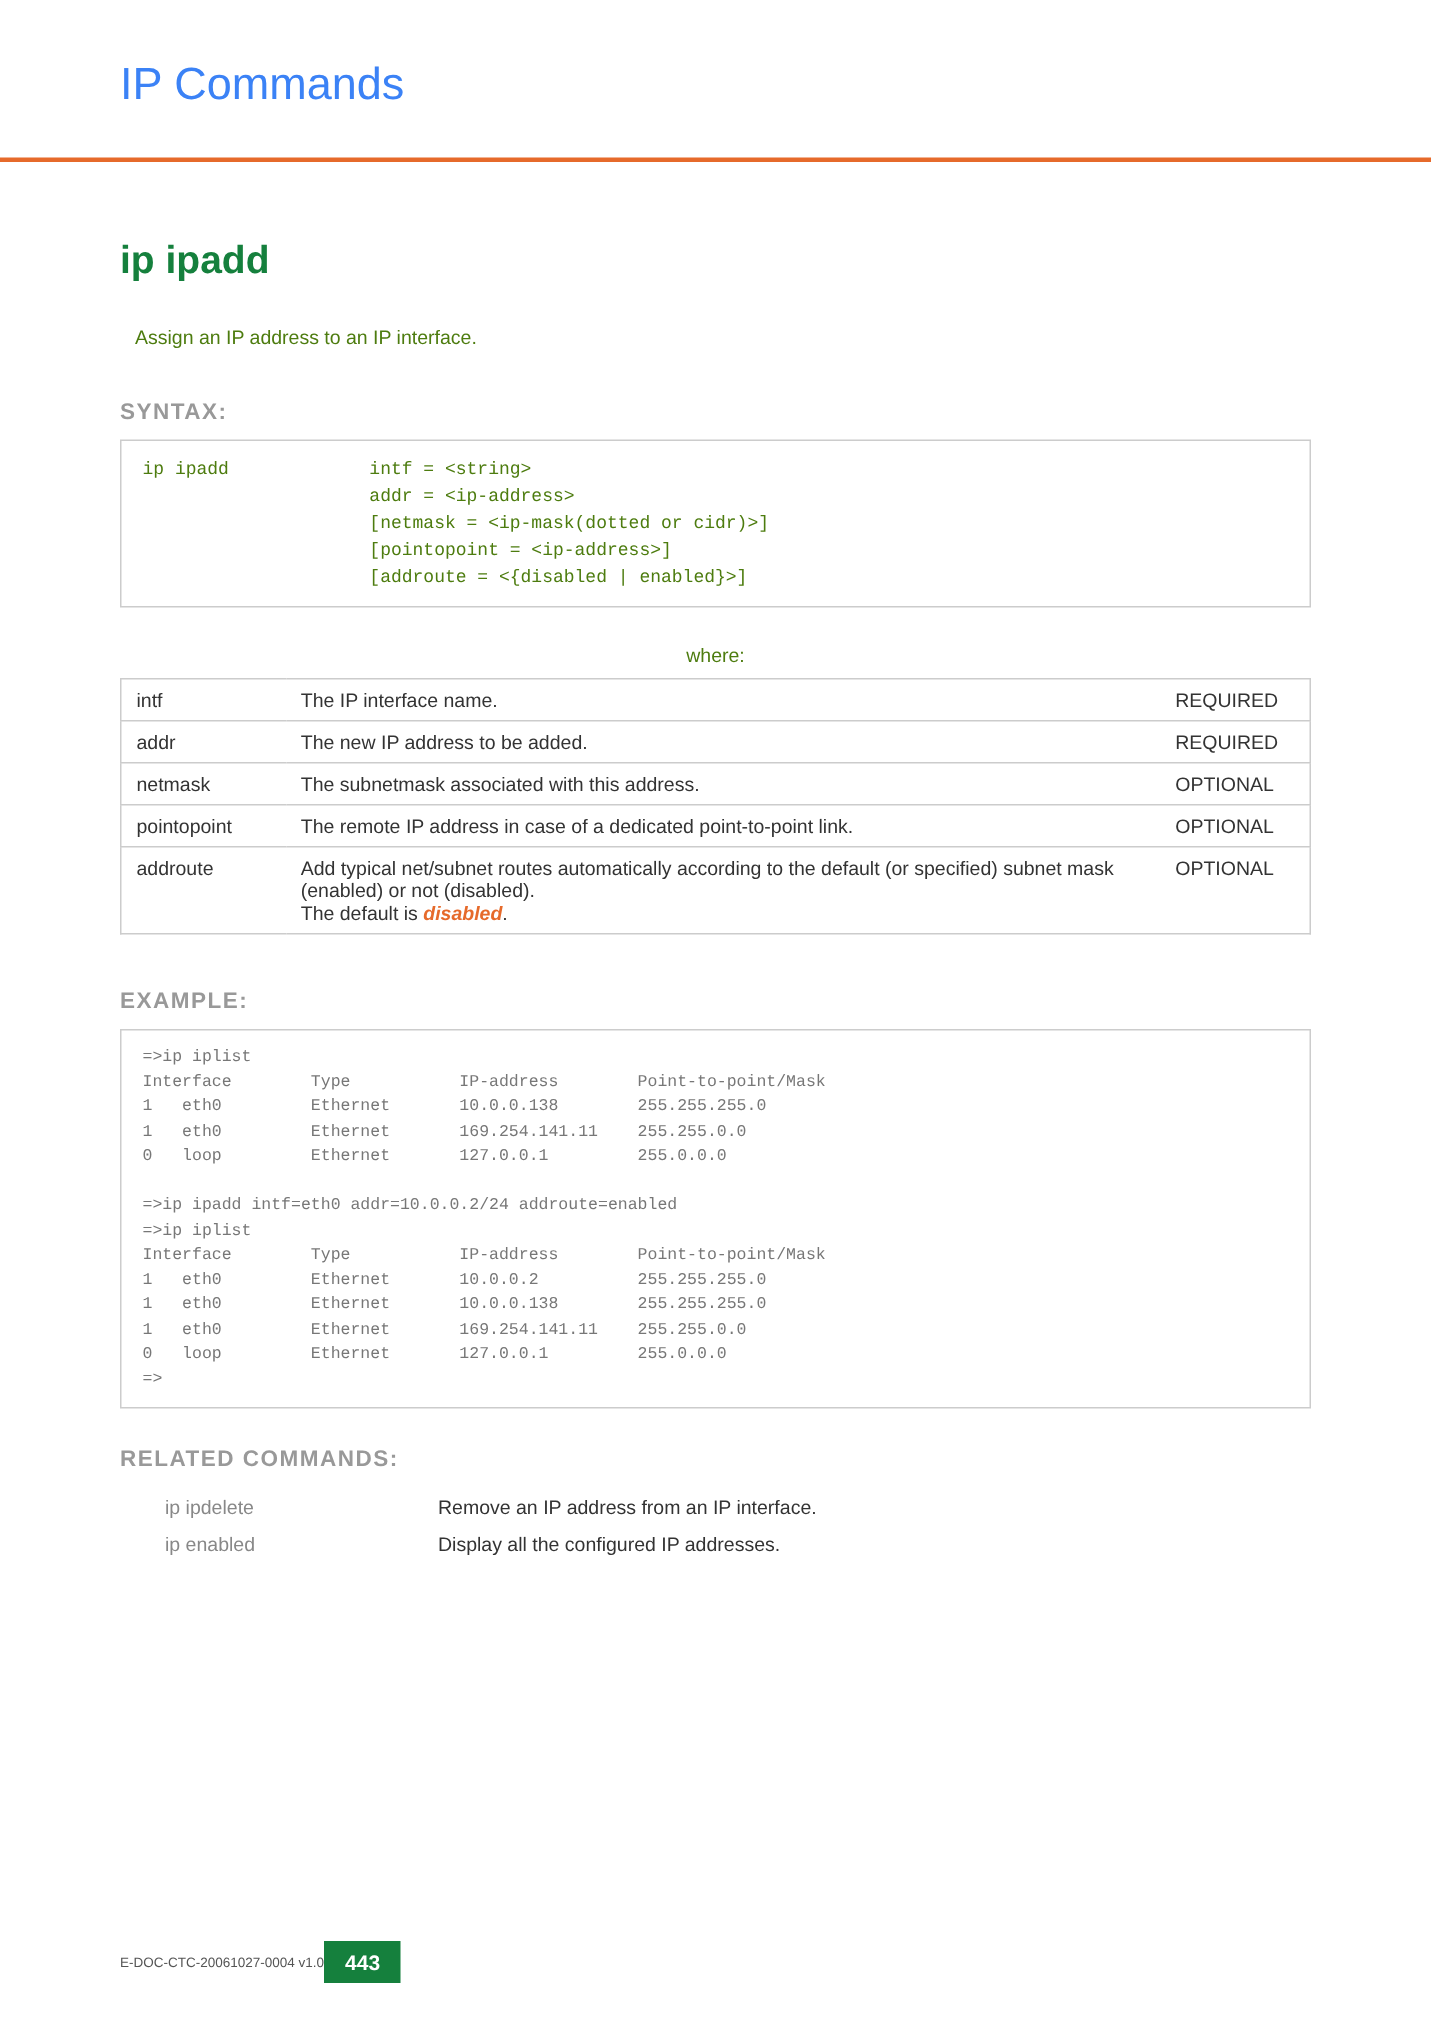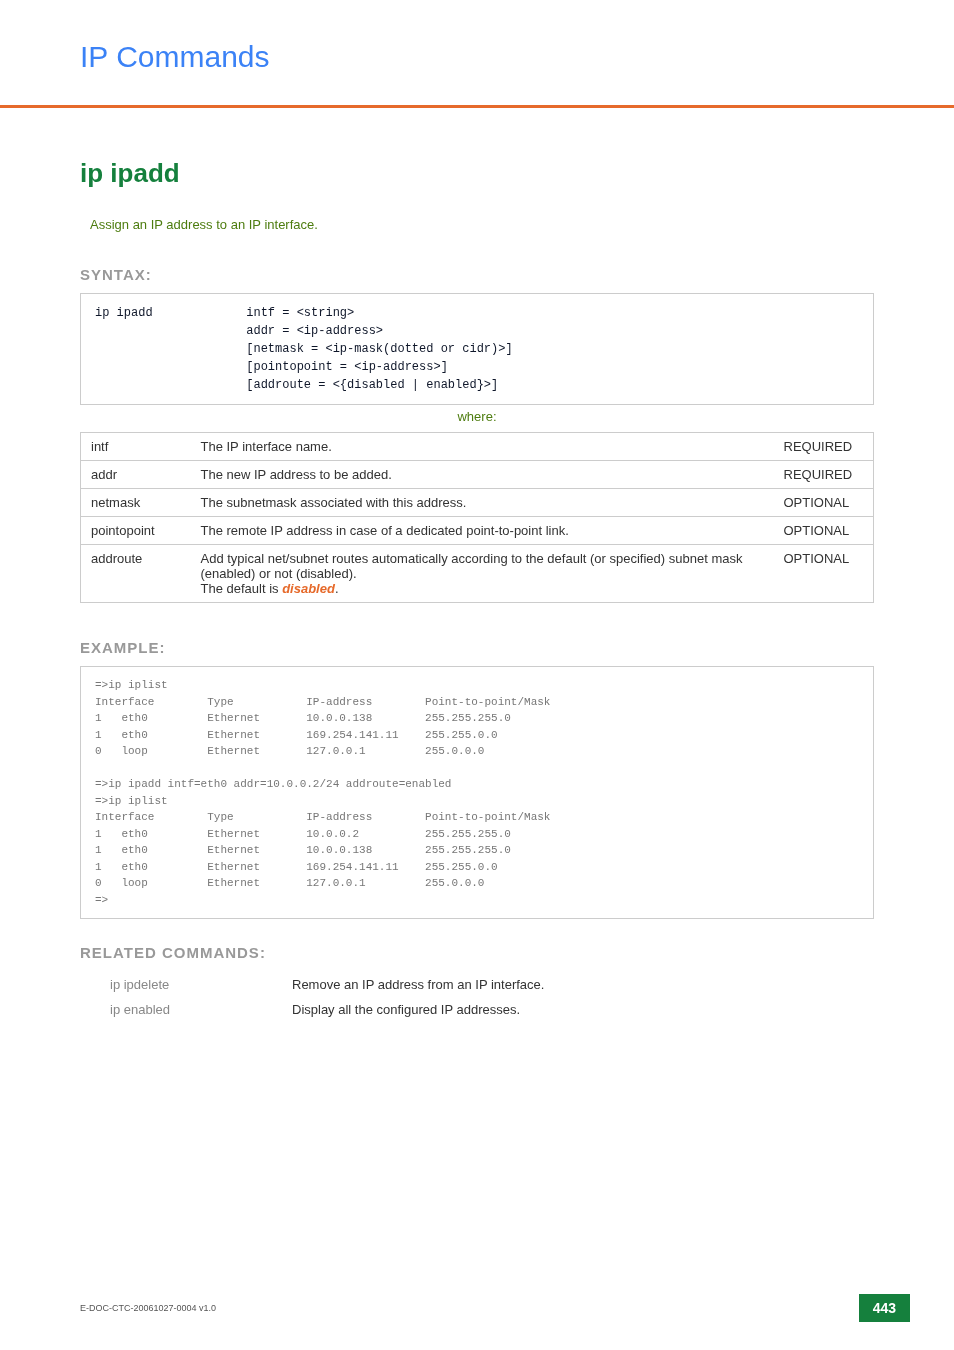--- a/index.html
+++ b/index.html
@@ -42,23 +42,23 @@
     font-weight: bold;
     color: #999;
     letter-spacing: 1px;
     margin-bottom: 10px;
   }
   .code-box {
     border: 1px solid #ccc;
     padding: 10px 14px;
     font-family: "Courier New", monospace;
     font-size: 12px;
-    color: #0f172a;
+    color: #4d7c0f;
     line-height: 1.5;
-    margin-bottom: 4px;
+    margin-bottom: 24px;
     white-space: pre;
   }
   .where {
     font-size: 13px;
     color: #4d7c0f;
     margin-bottom: 8px;
     text-align: center;
   }
   .param-table {
     width: 100%;
@@ -91,21 +91,20 @@
     margin-left: 28px;
   }
   .related-table td { padding: 4px 0; }
   .related-table td.cmd { color: #888; width: 180px; }
   .footer {
     position: absolute;
     bottom: 28px;
     left: 80px;
     right: 44px;
     display: flex;
-    justify-content: space-between;
     align-items: center;
     font-size: 9px;
     color: #555;
   }
   .page-num {
     background: #15803d;
     color: #fff;
     padding: 6px 14px;
     font-size: 14px;
     font-weight: bold;

